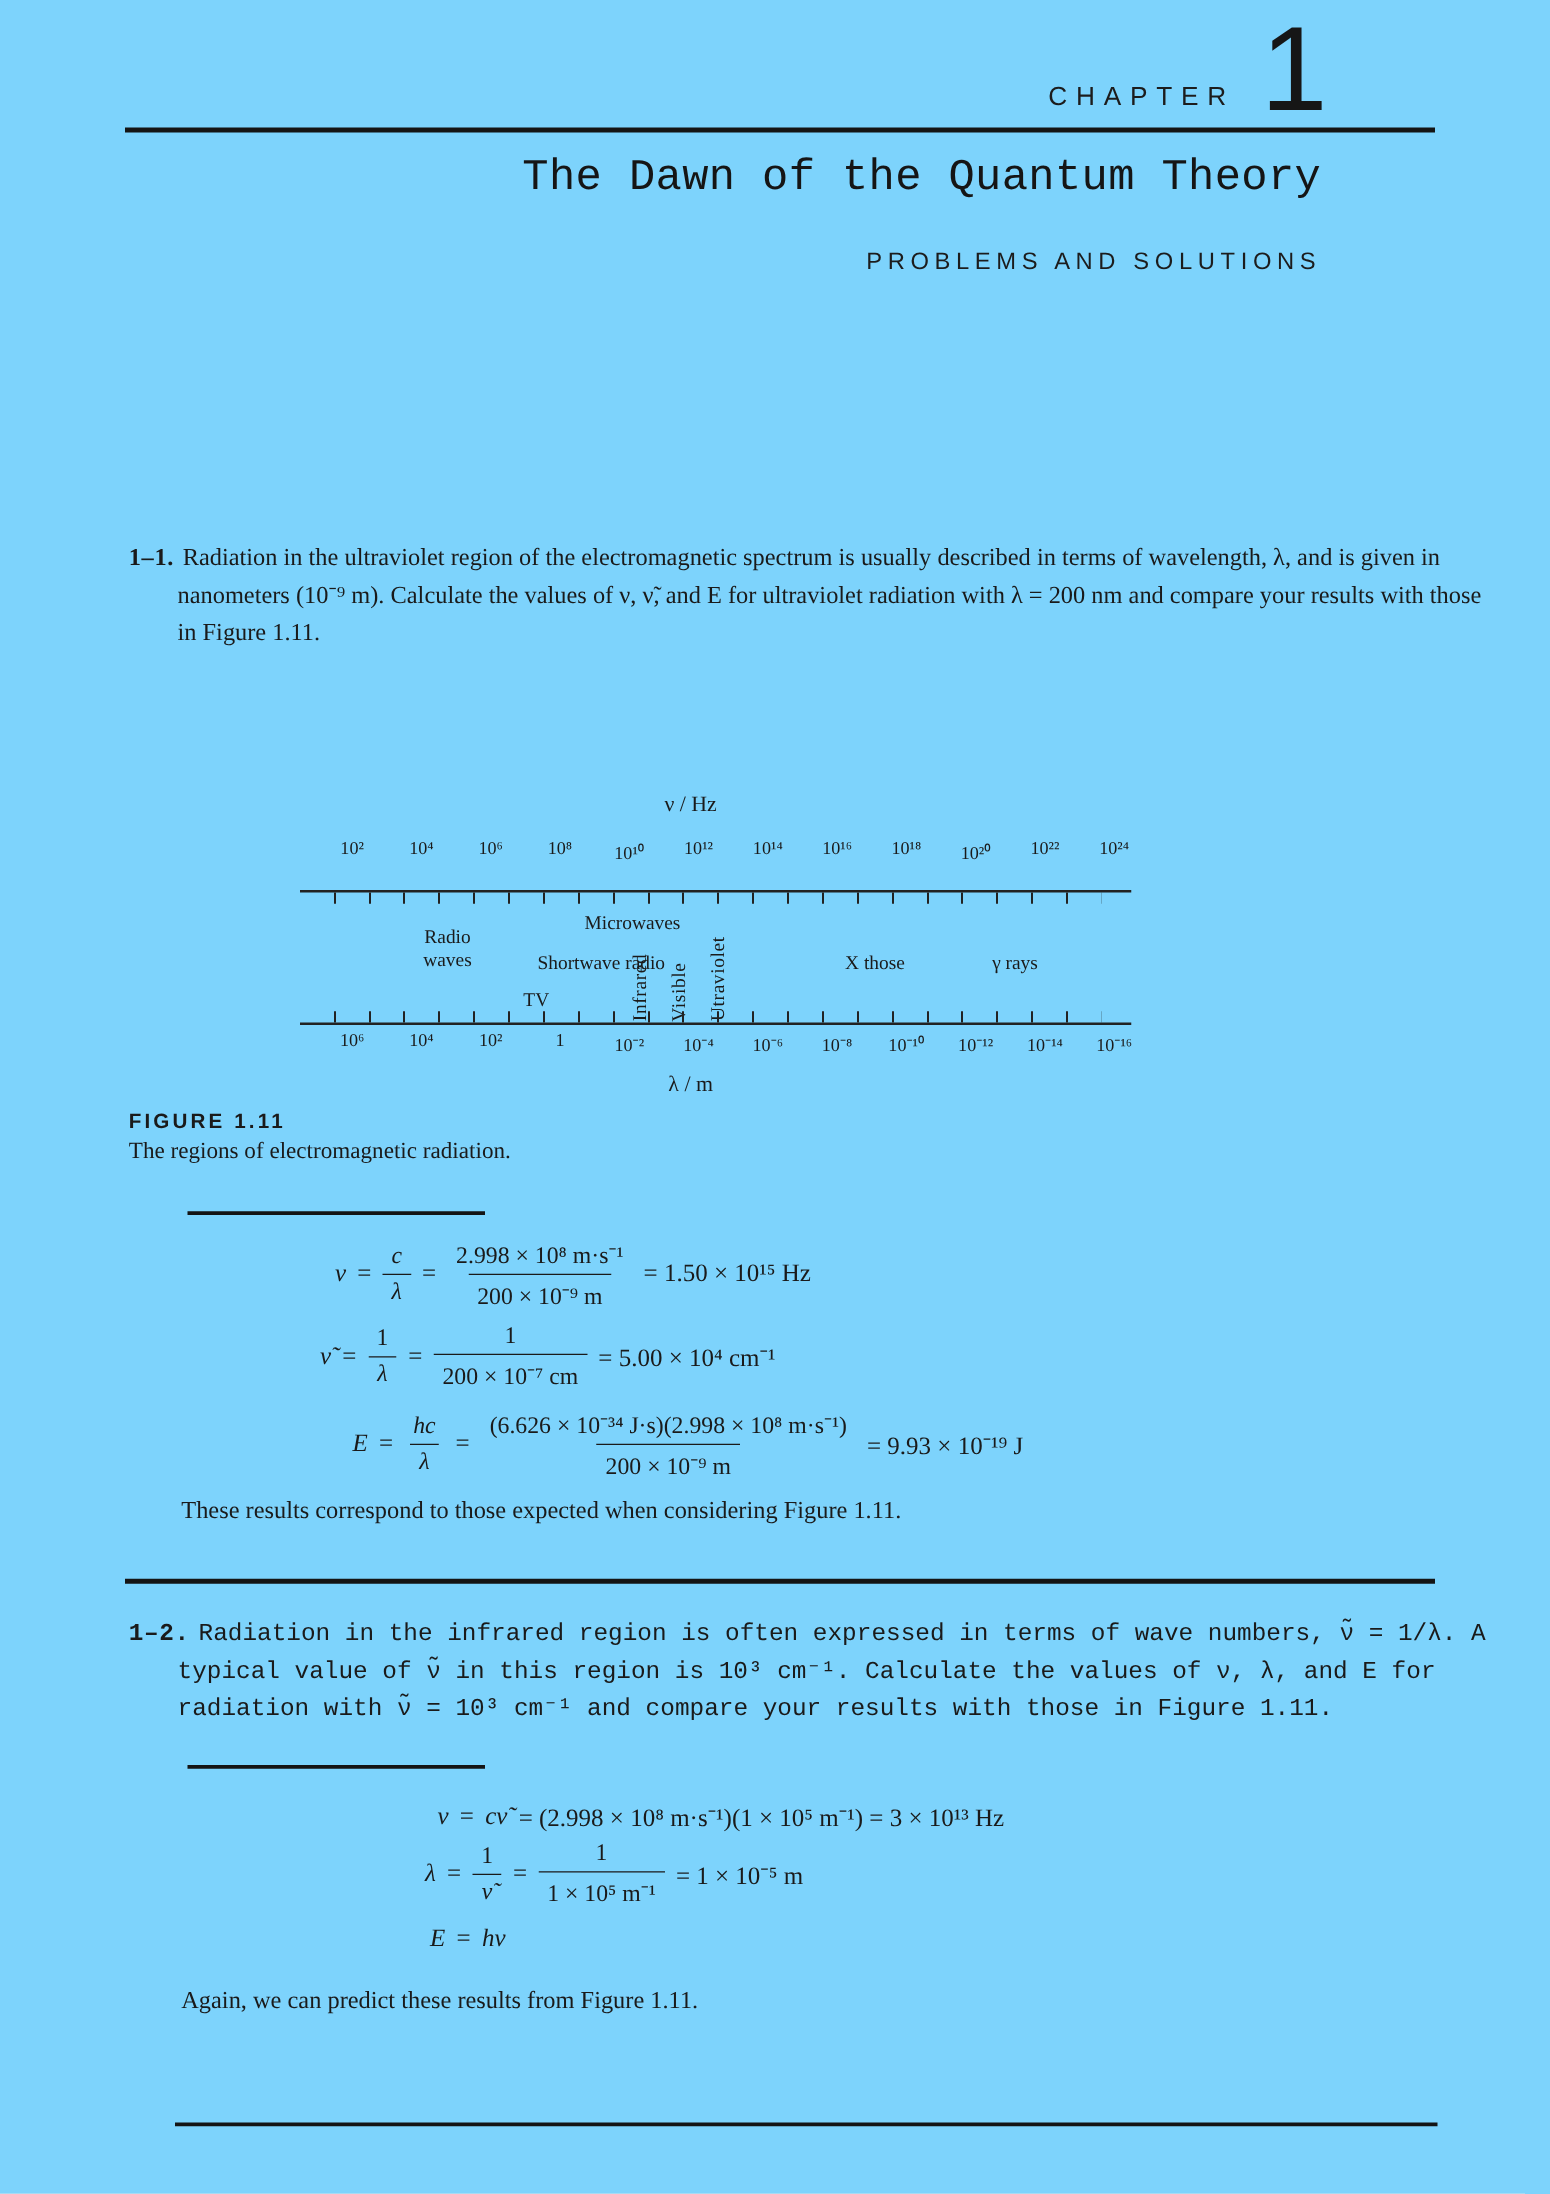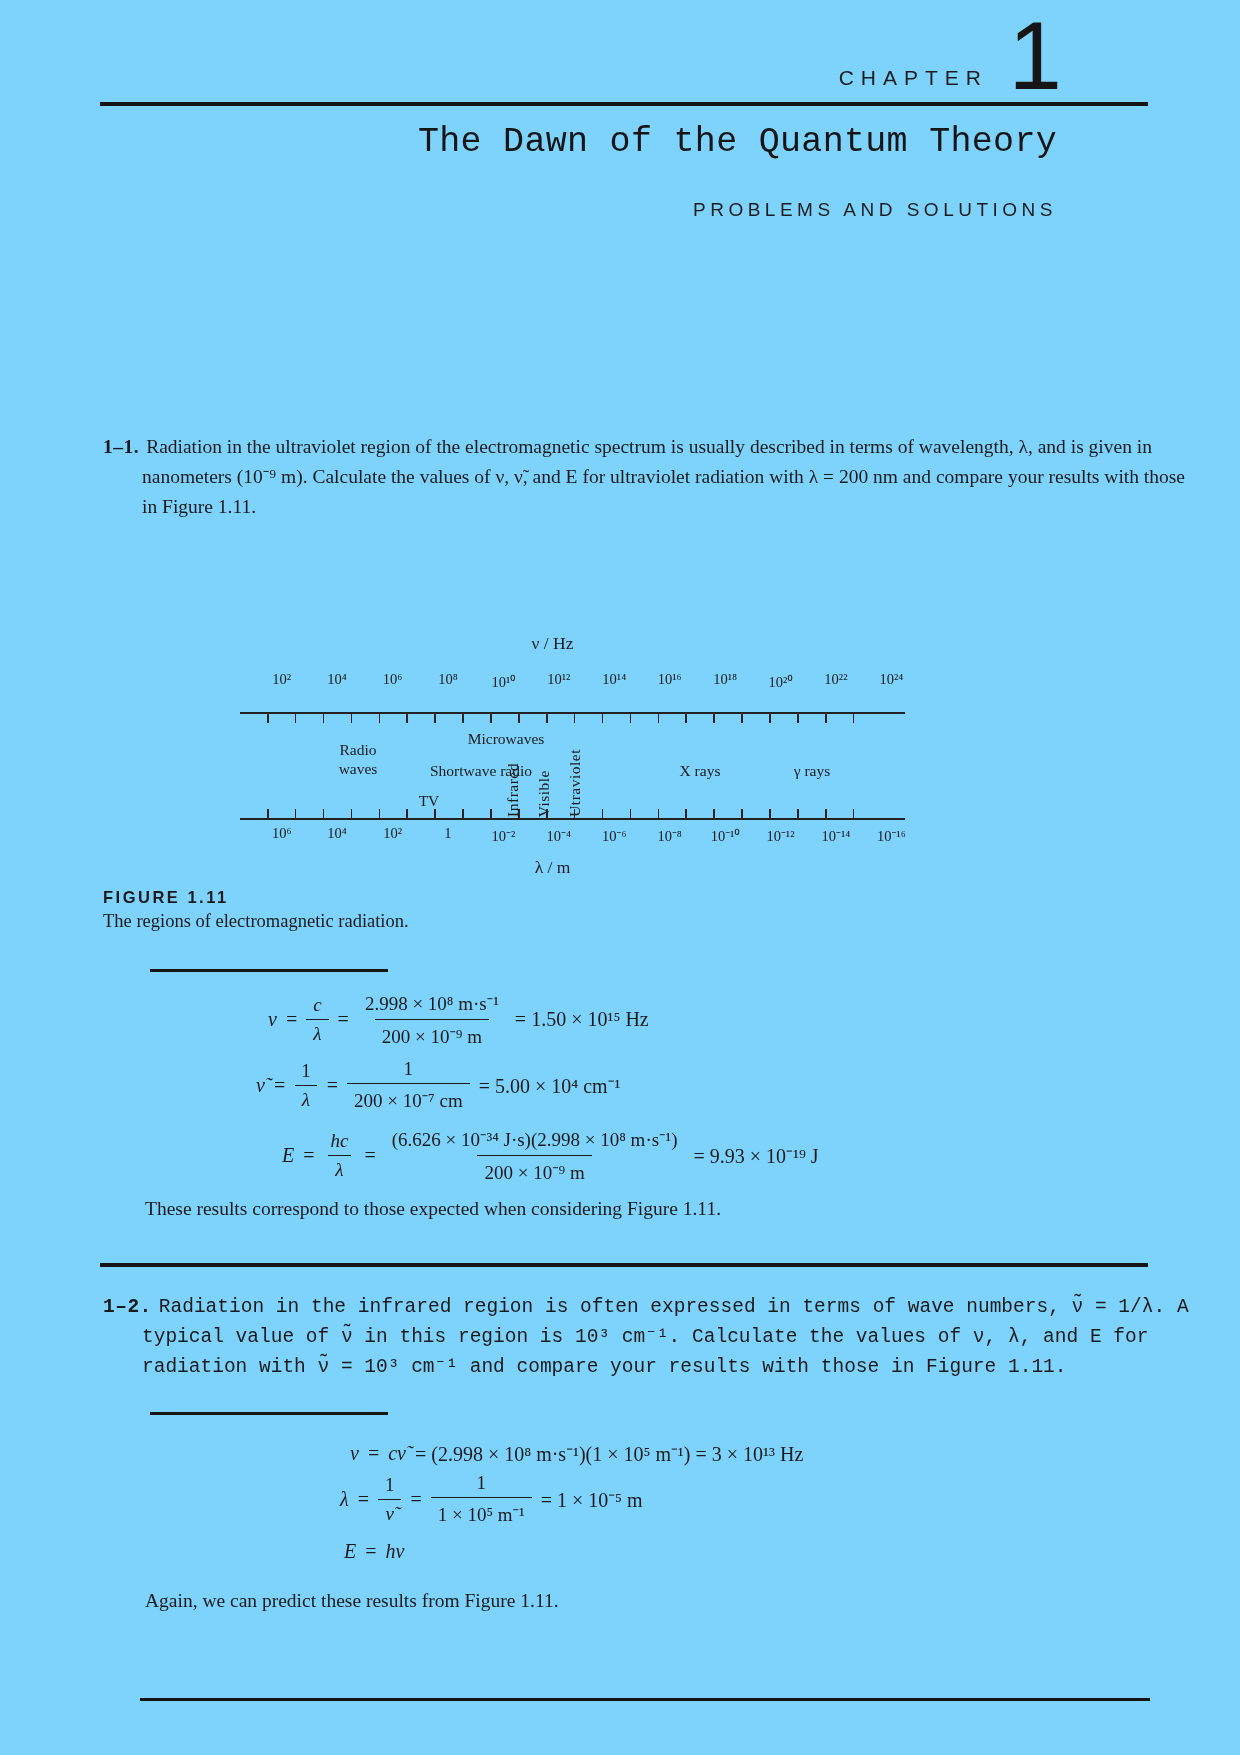--- a/index.html
+++ b/index.html
@@ -90,21 +90,21 @@
     <div class="region" style="left:75px;  top:112px; width:86px;">
       <span>Radio</span><br>
       <span>waves</span>
     </div>
     <div class="region" style="left:205px; top:101px; width:122px;">Microwaves</div>
     <div class="region" style="left:148px; top:133px; width:186px;">Shortwave radio</div>
     <div class="region" style="left:164px; top:163px; width:50px;">TV</div>
     <div class="vlabel" style="left:264px; bottom:82px;">Infrared</div>
     <div class="vlabel" style="left:295px; bottom:82px;">Visible</div>
     <div class="vlabel" style="left:326px; bottom:82px;">Utraviolet</div>
-    <div class="region" style="left:410px; top:133px; width:100px;">X rays</div>
+    <div class="region" style="left:410px; top:133px; width:100px;">X those</div>
     <div class="region" style="left:522px; top:133px; width:100px;">γ rays</div>
 
     <div class="ticks" style="top:180px;"></div>
     <div class="axis-line" style="top:189px;"></div>
 
     <div class="tick-row" style="top:196px;">
       <span class="tick-cell">10⁶</span>
       <span class="tick-cell">10⁴</span>
       <span class="tick-cell">10²</span>
       <span class="tick-cell">1</span>

